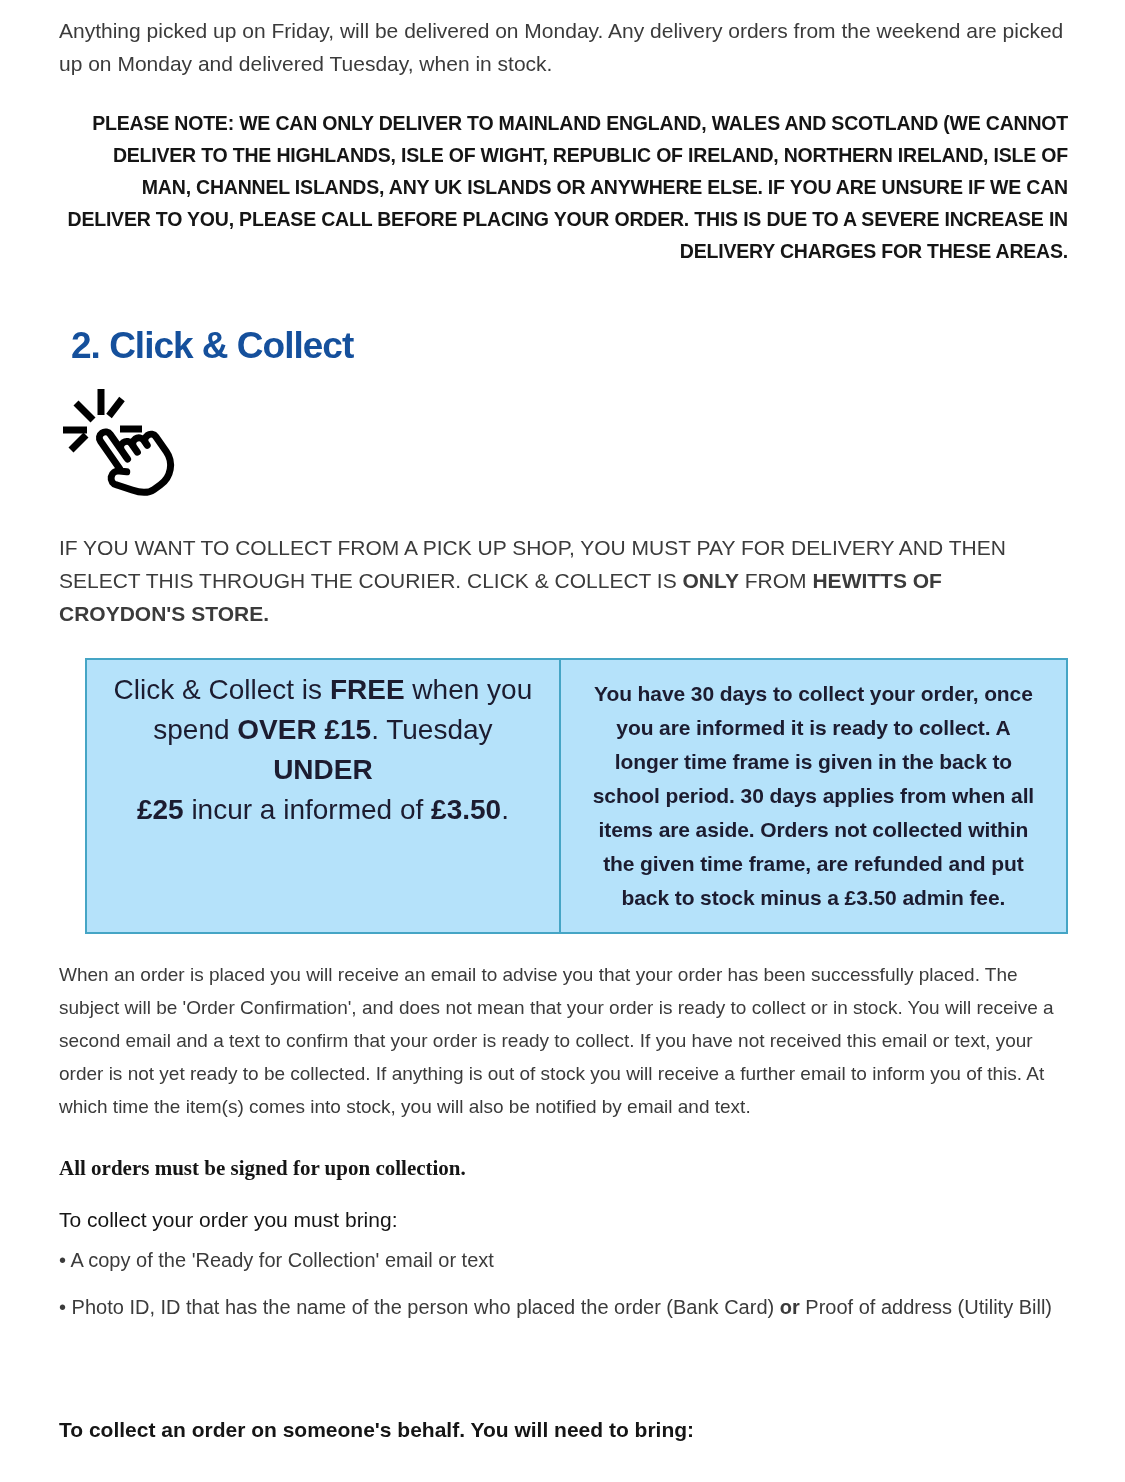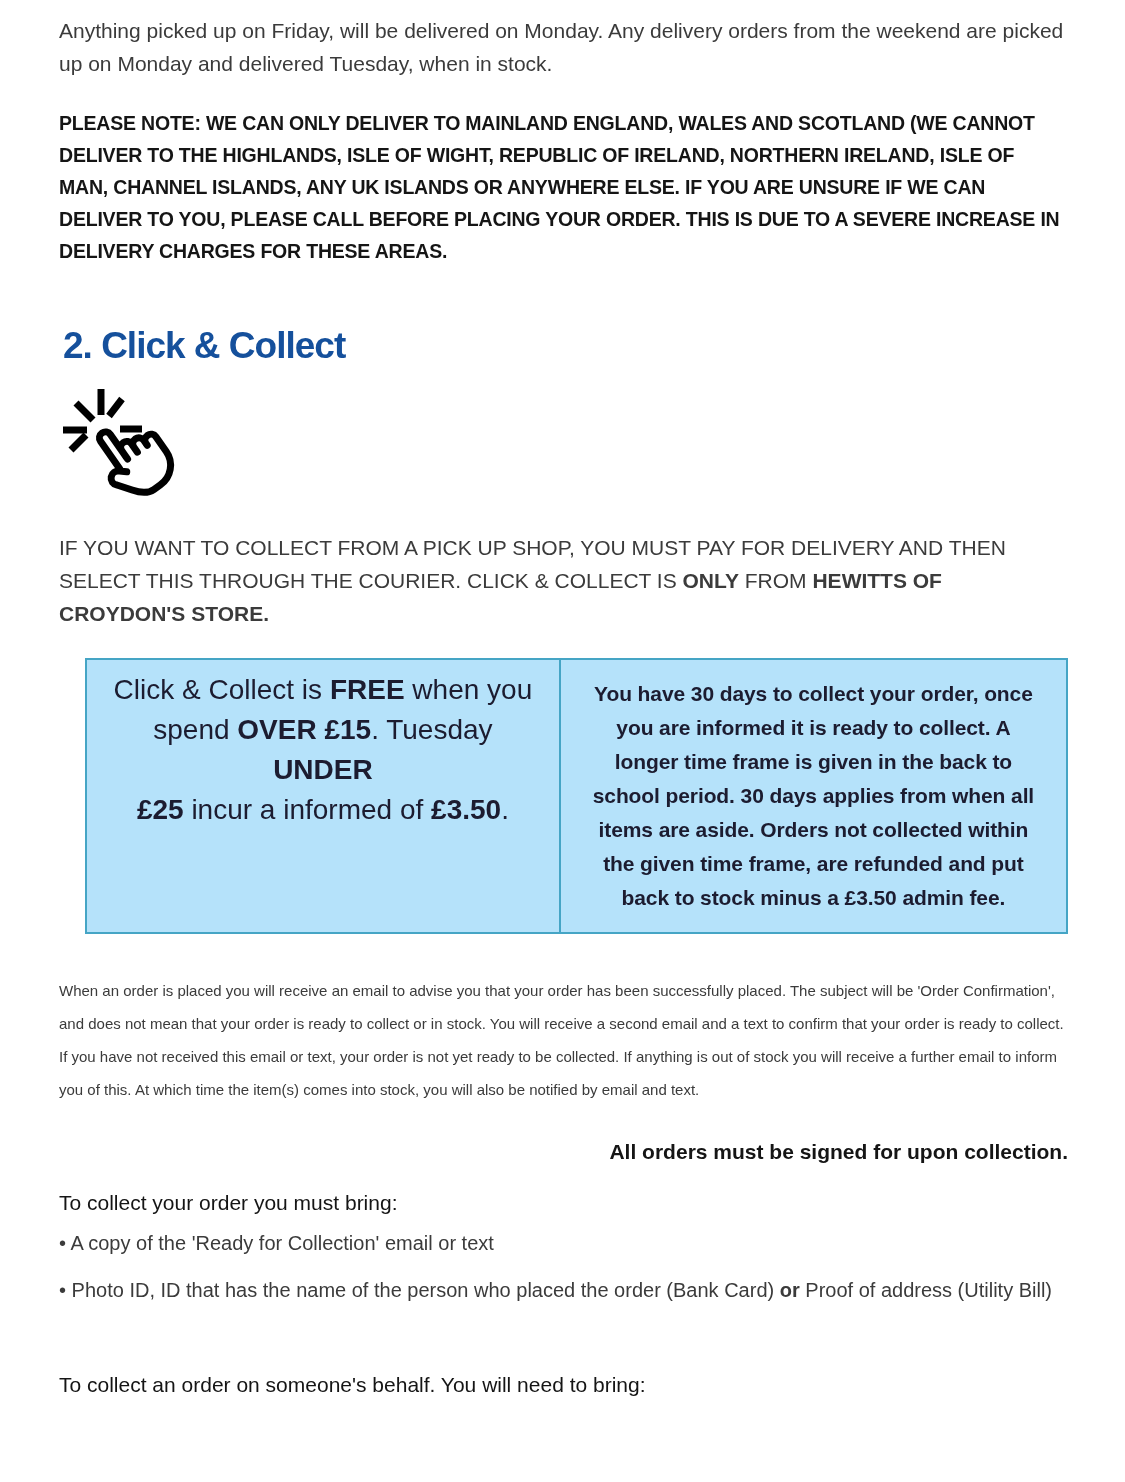--- a/index.html
+++ b/index.html
@@ -22,23 +22,24 @@
     overflow:hidden;
   }
   p{margin:0;}
   .b{font-weight:700;}
   .p-body{font-size:21px;line-height:33px;}
   .p-note{
     margin-top:27px;
     font-size:19.5px;line-height:32px;
     font-weight:700;letter-spacing:-0.2px;
     color:var(--text_strong);
+    text-align:right;
   }
   h2.section-heading{
-    margin:56px 0 0 4px;
+    margin:56px 0 0 12px;
     font-size:37px;line-height:46px;
     font-weight:700;letter-spacing:-1px;
     color:var(--accent_blue);
   }
   .icon-wrap{margin-top:14px;height:132px;}
   .icon-wrap svg{display:block;}
   .p-collect-intro{margin-top:16px;font-size:21px;line-height:33px;}
   .info-box{
     margin-top:28px;
     display:flex;
@@ -58,40 +59,41 @@
   }
   .info-box .cell-right{
     flex:1 1 auto;
     padding:17px 10px;
     font-size:21px;line-height:34px;
     font-weight:700;
     text-align:center;
     white-space:pre-line;
     letter-spacing:-0.1px;
   }
-  .p-emails{margin-top:40px;font-size:15px;line-height:33px;}
+  .p-emails{margin-top:24px;font-size:19px;line-height:33px;}
   .p-signed{
     margin-top:32px;
     font-size:21px;line-height:27px;
-    font-weight:700;text-align:right;
+    font-weight:700;text-align:left;
     color:var(--text_strong);
+    font-family:Liberation Serif, serif;
   }
   .p-bring{
     margin-top:24px;
     font-size:21px;line-height:27px;
     font-weight:400;
     color:var(--text_strong);
   }
   .p-bullet{font-size:20px;line-height:26px;}
   .p-bullet.first{margin-top:14px;}
   .p-bullet.second{margin-top:21px;}
   .p-behalf{
-    margin-top:68px;
+    margin-top:96px;
     font-size:21px;line-height:27px;
-    font-weight:400;
+    font-weight:700;
     color:var(--text_strong);
   }
 </style>
 </head>
 <body>
 
 <p class="p-body">Anything picked up on Friday, will be delivered on Monday. Any delivery orders from the weekend are picked up on Monday and delivered Tuesday, when in stock.</p>
 
 <p class="p-note">PLEASE NOTE: WE CAN ONLY DELIVER TO MAINLAND ENGLAND, WALES AND SCOTLAND (WE CANNOT DELIVER TO THE HIGHLANDS, ISLE OF WIGHT, REPUBLIC OF IRELAND, NORTHERN IRELAND, ISLE OF MAN, CHANNEL ISLANDS, ANY UK ISLANDS OR ANYWHERE ELSE. IF YOU ARE UNSURE IF WE CAN DELIVER TO YOU, PLEASE CALL BEFORE PLACING YOUR ORDER. THIS IS DUE TO A SEVERE INCREASE IN DELIVERY CHARGES FOR THESE AREAS.</p>
 

